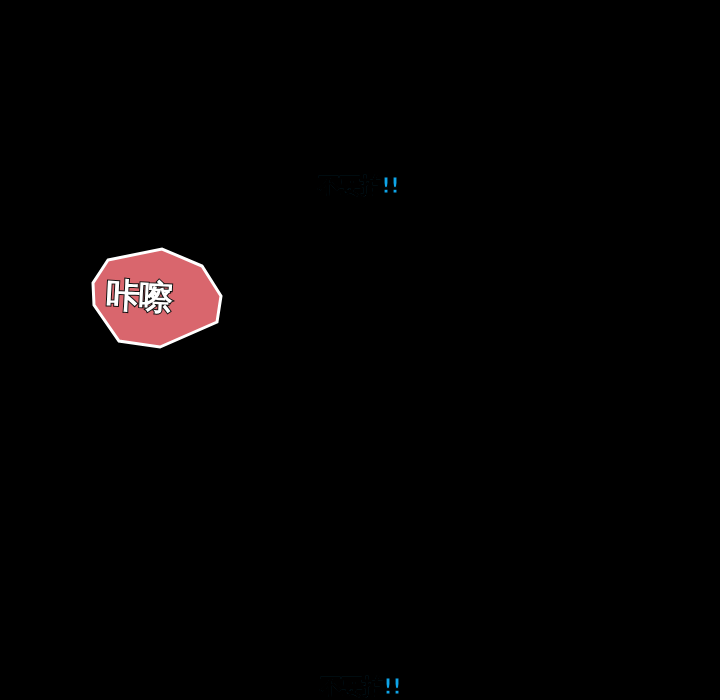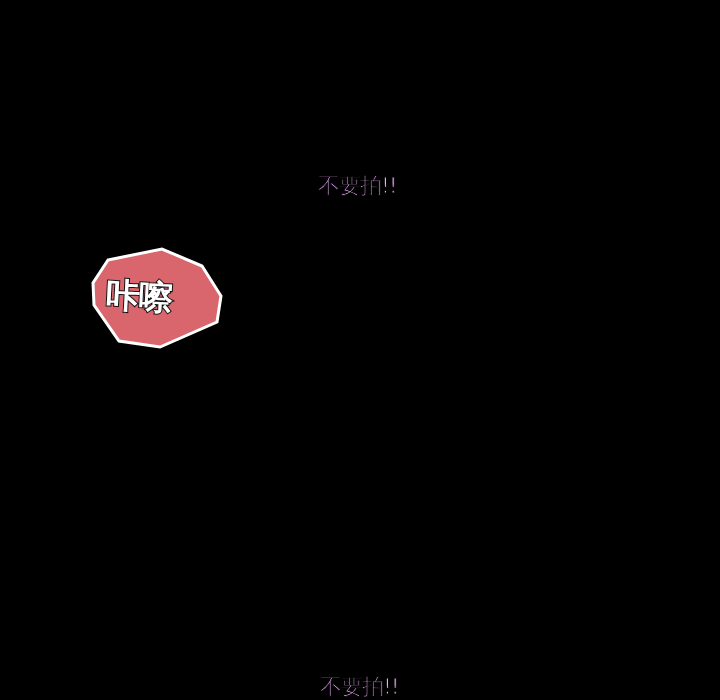--- a/index.html
+++ b/index.html
@@ -3,21 +3,21 @@
 <meta charset="utf-8">
 <style>
   html, body { margin: 0; padding: 0; }
   body {
     width: 720px; height: 700px; background: #000000;
     position: relative; overflow: hidden;
     font-family: "DejaVu Sans", sans-serif;
   }
   .caption {
     position: absolute;
-    font-size: 22px; font-weight: normal; color: #f0abfc;
+    font-size: 22px; font-weight: bold; color: #0ea5e9;
     letter-spacing: -1px;
     -webkit-text-stroke: 1px #000;
     text-shadow: 0 0 2px #000;
     white-space: nowrap;
     text-align: center;
   }
   #cap1 { left: 318px; top: 171px; }
   #cap2 { left: 320px; top: 672px; }
   #sfx {
     position: absolute; left: 88px; top: 244px; width: 138px; height: 108px;

